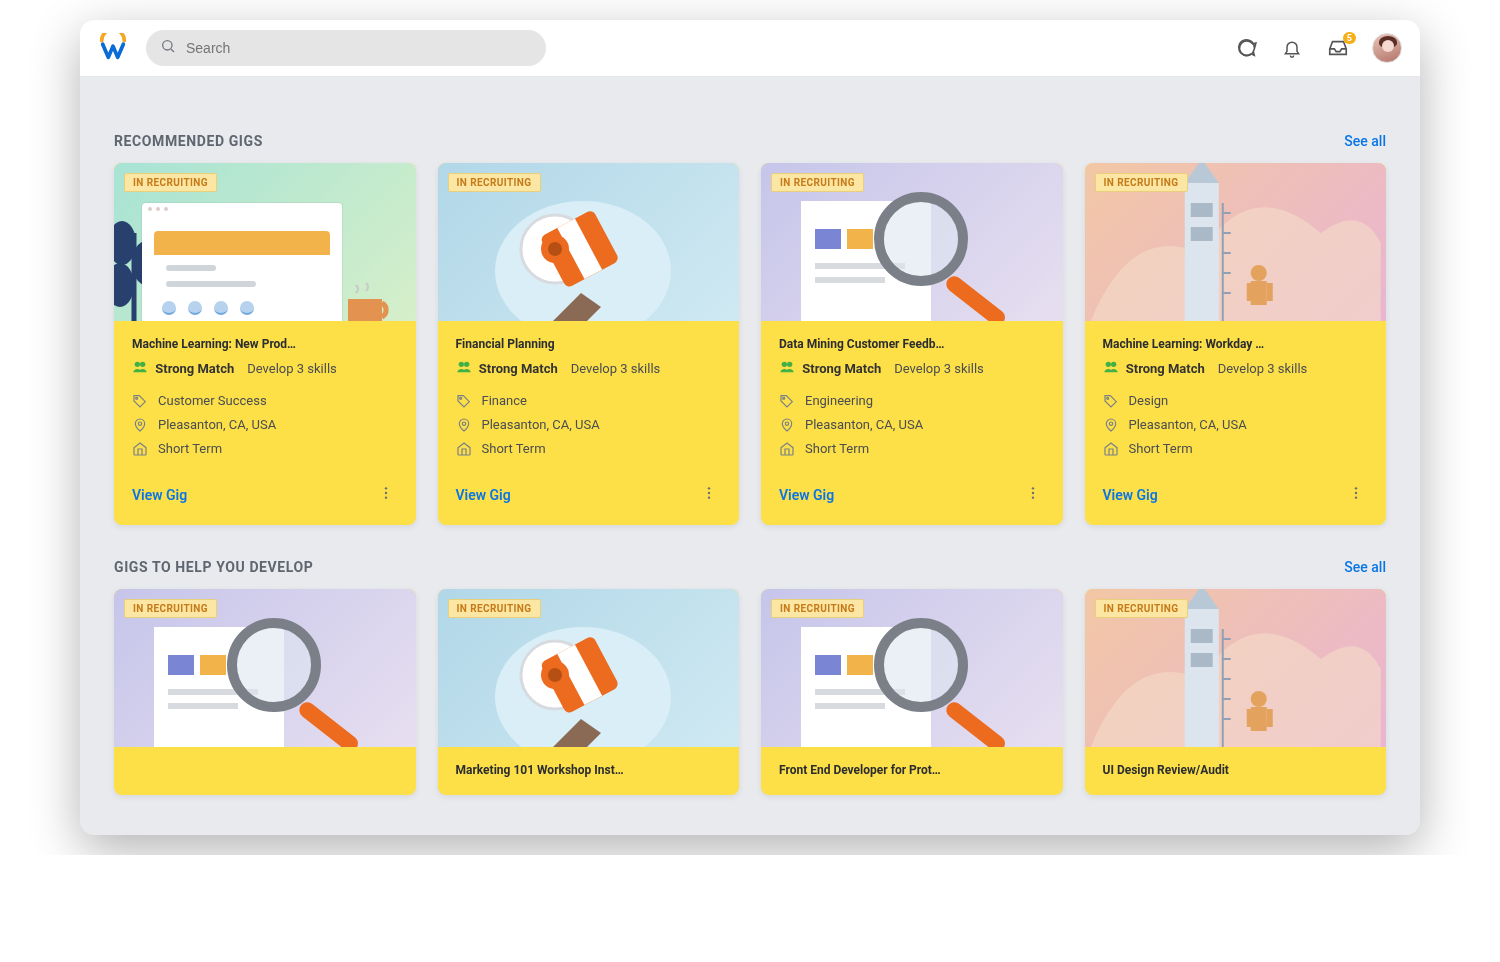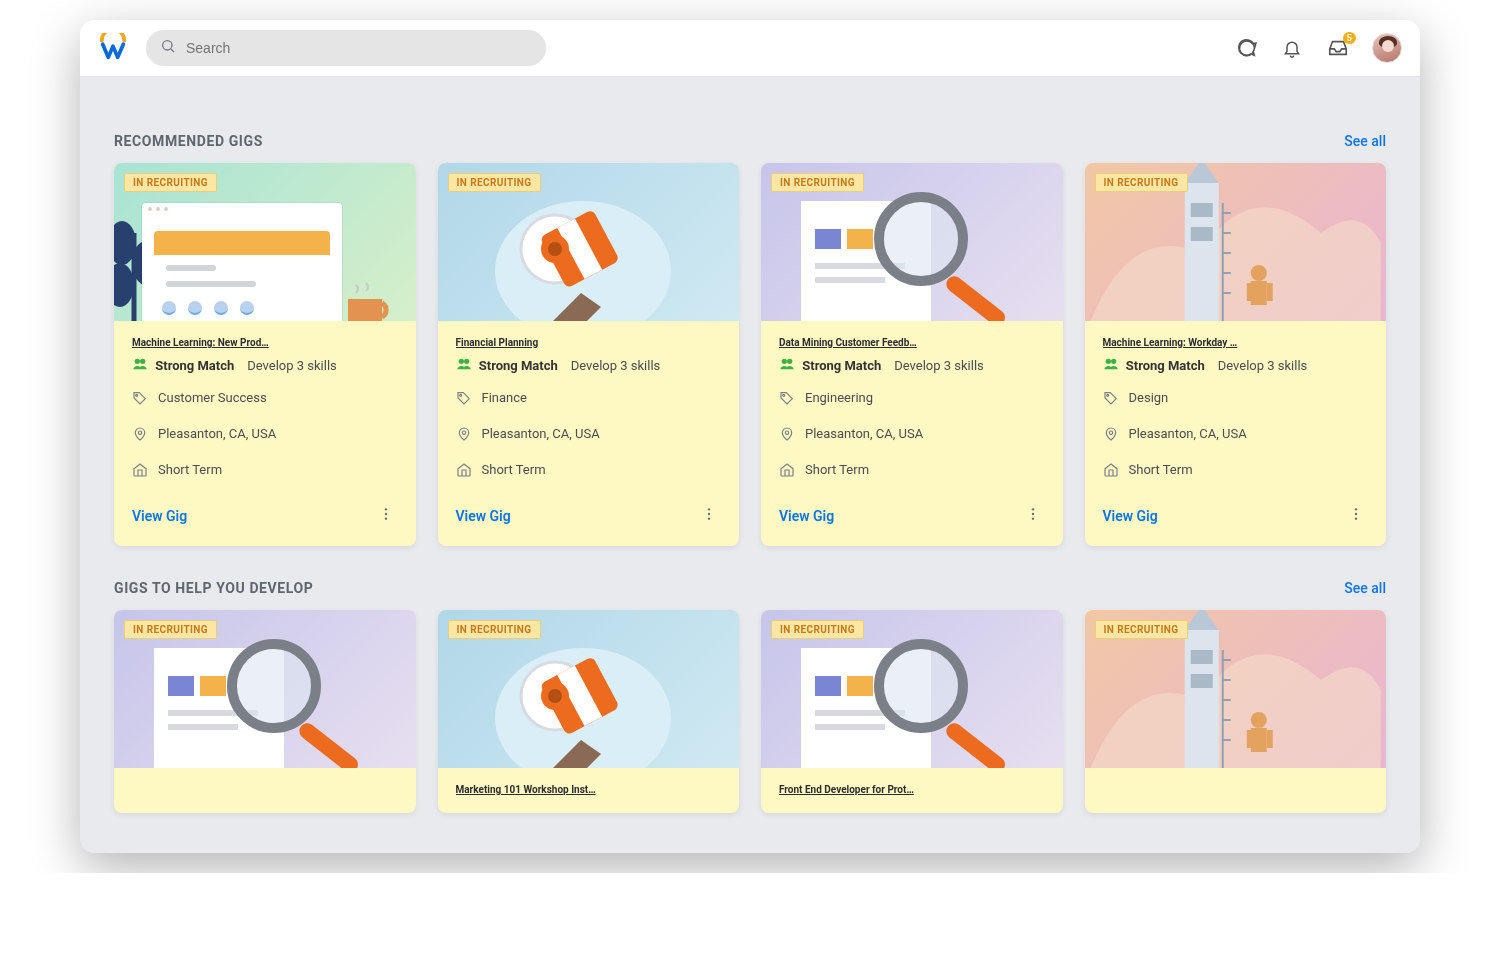--- a/index.html
+++ b/index.html
@@ -71,21 +71,21 @@
 .section-title {
   font-size: 14px; font-weight: 700; letter-spacing: 0.6px;
   color: #5f6670; text-transform: uppercase;
 }
 .see-all { color: #0a75e6; font-size: 14px; font-weight: 500; cursor: pointer; }
 
 .card-row { display: flex; gap: 22px; }
 
 .gig-card {
   flex: 1 1 0;
-  background: #fef9c3;
+  background: #fde047;
   border-radius: 8px;
   box-shadow: 0 2px 6px rgba(0,0,0,0.08);
   overflow: hidden;
   display: flex; flex-direction: column;
   min-width: 0;
 }
 .card-hero {
   height: 158px; position: relative;
   background: linear-gradient(135deg,#b9e2dc,#c9e9d7);
 }
@@ -123,30 +123,29 @@
 .art-megaphone svg{width:100%;height:100%;}
 
 .art-magnifier{ position:absolute; left:20px; top:18px; width:270px; height:150px;}
 .art-magnifier svg{width:100%;height:100%;}
 
 .art-rocket{ position:absolute; left:0; top:0; width:100%; height:100%;}
 .art-rocket svg{width:100%;height:100%;}
 
 .card-body { padding: 16px 18px 10px; flex:1; }
 .gig-title {
-  font-size: 10px; font-weight: 700; color: #2b2d31;
+  font-size: 12px; font-weight: 700; color: #2b2d31;
   white-space: nowrap; overflow: hidden; text-overflow: ellipsis;
   margin-bottom: 8px;
-  text-decoration: underline;
 }
 .match-row { font-size: 13px; color: #4a4d52; line-height:1.5; margin-bottom: 14px;}
 .match-strong { font-weight: 700; color: #333; }
 .match-icon { color:#41b045; margin-right:4px; display:inline-flex; vertical-align:-2px;}
 
-.meta-list { display:flex; flex-direction:column; gap:20px; font-size:13px; color:#4a4d52; }
+.meta-list { display:flex; flex-direction:column; gap:8px; font-size:13px; color:#4a4d52; }
 .meta-item { display:flex; align-items:center; gap:10px; }
 .meta-item svg { flex:0 0 16px; color:#7b8088; }
 
 .card-foot { display:flex; align-items:center; justify-content:space-between; padding: 14px 18px 16px; }
 .view-link { color:#0a75e6; font-weight:600; font-size:14px; cursor:pointer; }
 .more-btn { color:#6a6e75; cursor:pointer; padding:4px; }
 </style>
 </head>
 <body>
 
@@ -549,18 +548,21 @@
                   <path d="M132 40 v118" stroke="#8fa1b3" stroke-width="2"></path>
                   <path d="M132 50 h8 M132 70 h8 M132 90 h8 M132 110 h8 M132 130 h8" stroke="#8fa1b3" stroke-width="2"></path>
                   <circle cx="168" cy="110" r="8" fill="#e3a35f"></circle>
                   <rect x="160" y="118" width="16" height="24" fill="#e3a35f"></rect>
                   <rect x="156" y="120" width="6" height="18" fill="#e3a35f"></rect>
                   <rect x="176" y="120" width="6" height="18" fill="#e3a35f"></rect>
                 </svg></div>
             </div>
           <div class="status-chip">IN RECRUITING</div>
         </div>
+        <div class="card-body">
+            <div class="gig-title">UI Design Review/Audit</div>
+          </div>
       </div>
 
     </div>
 
   </div>
 </div>
 
 </body></html>

